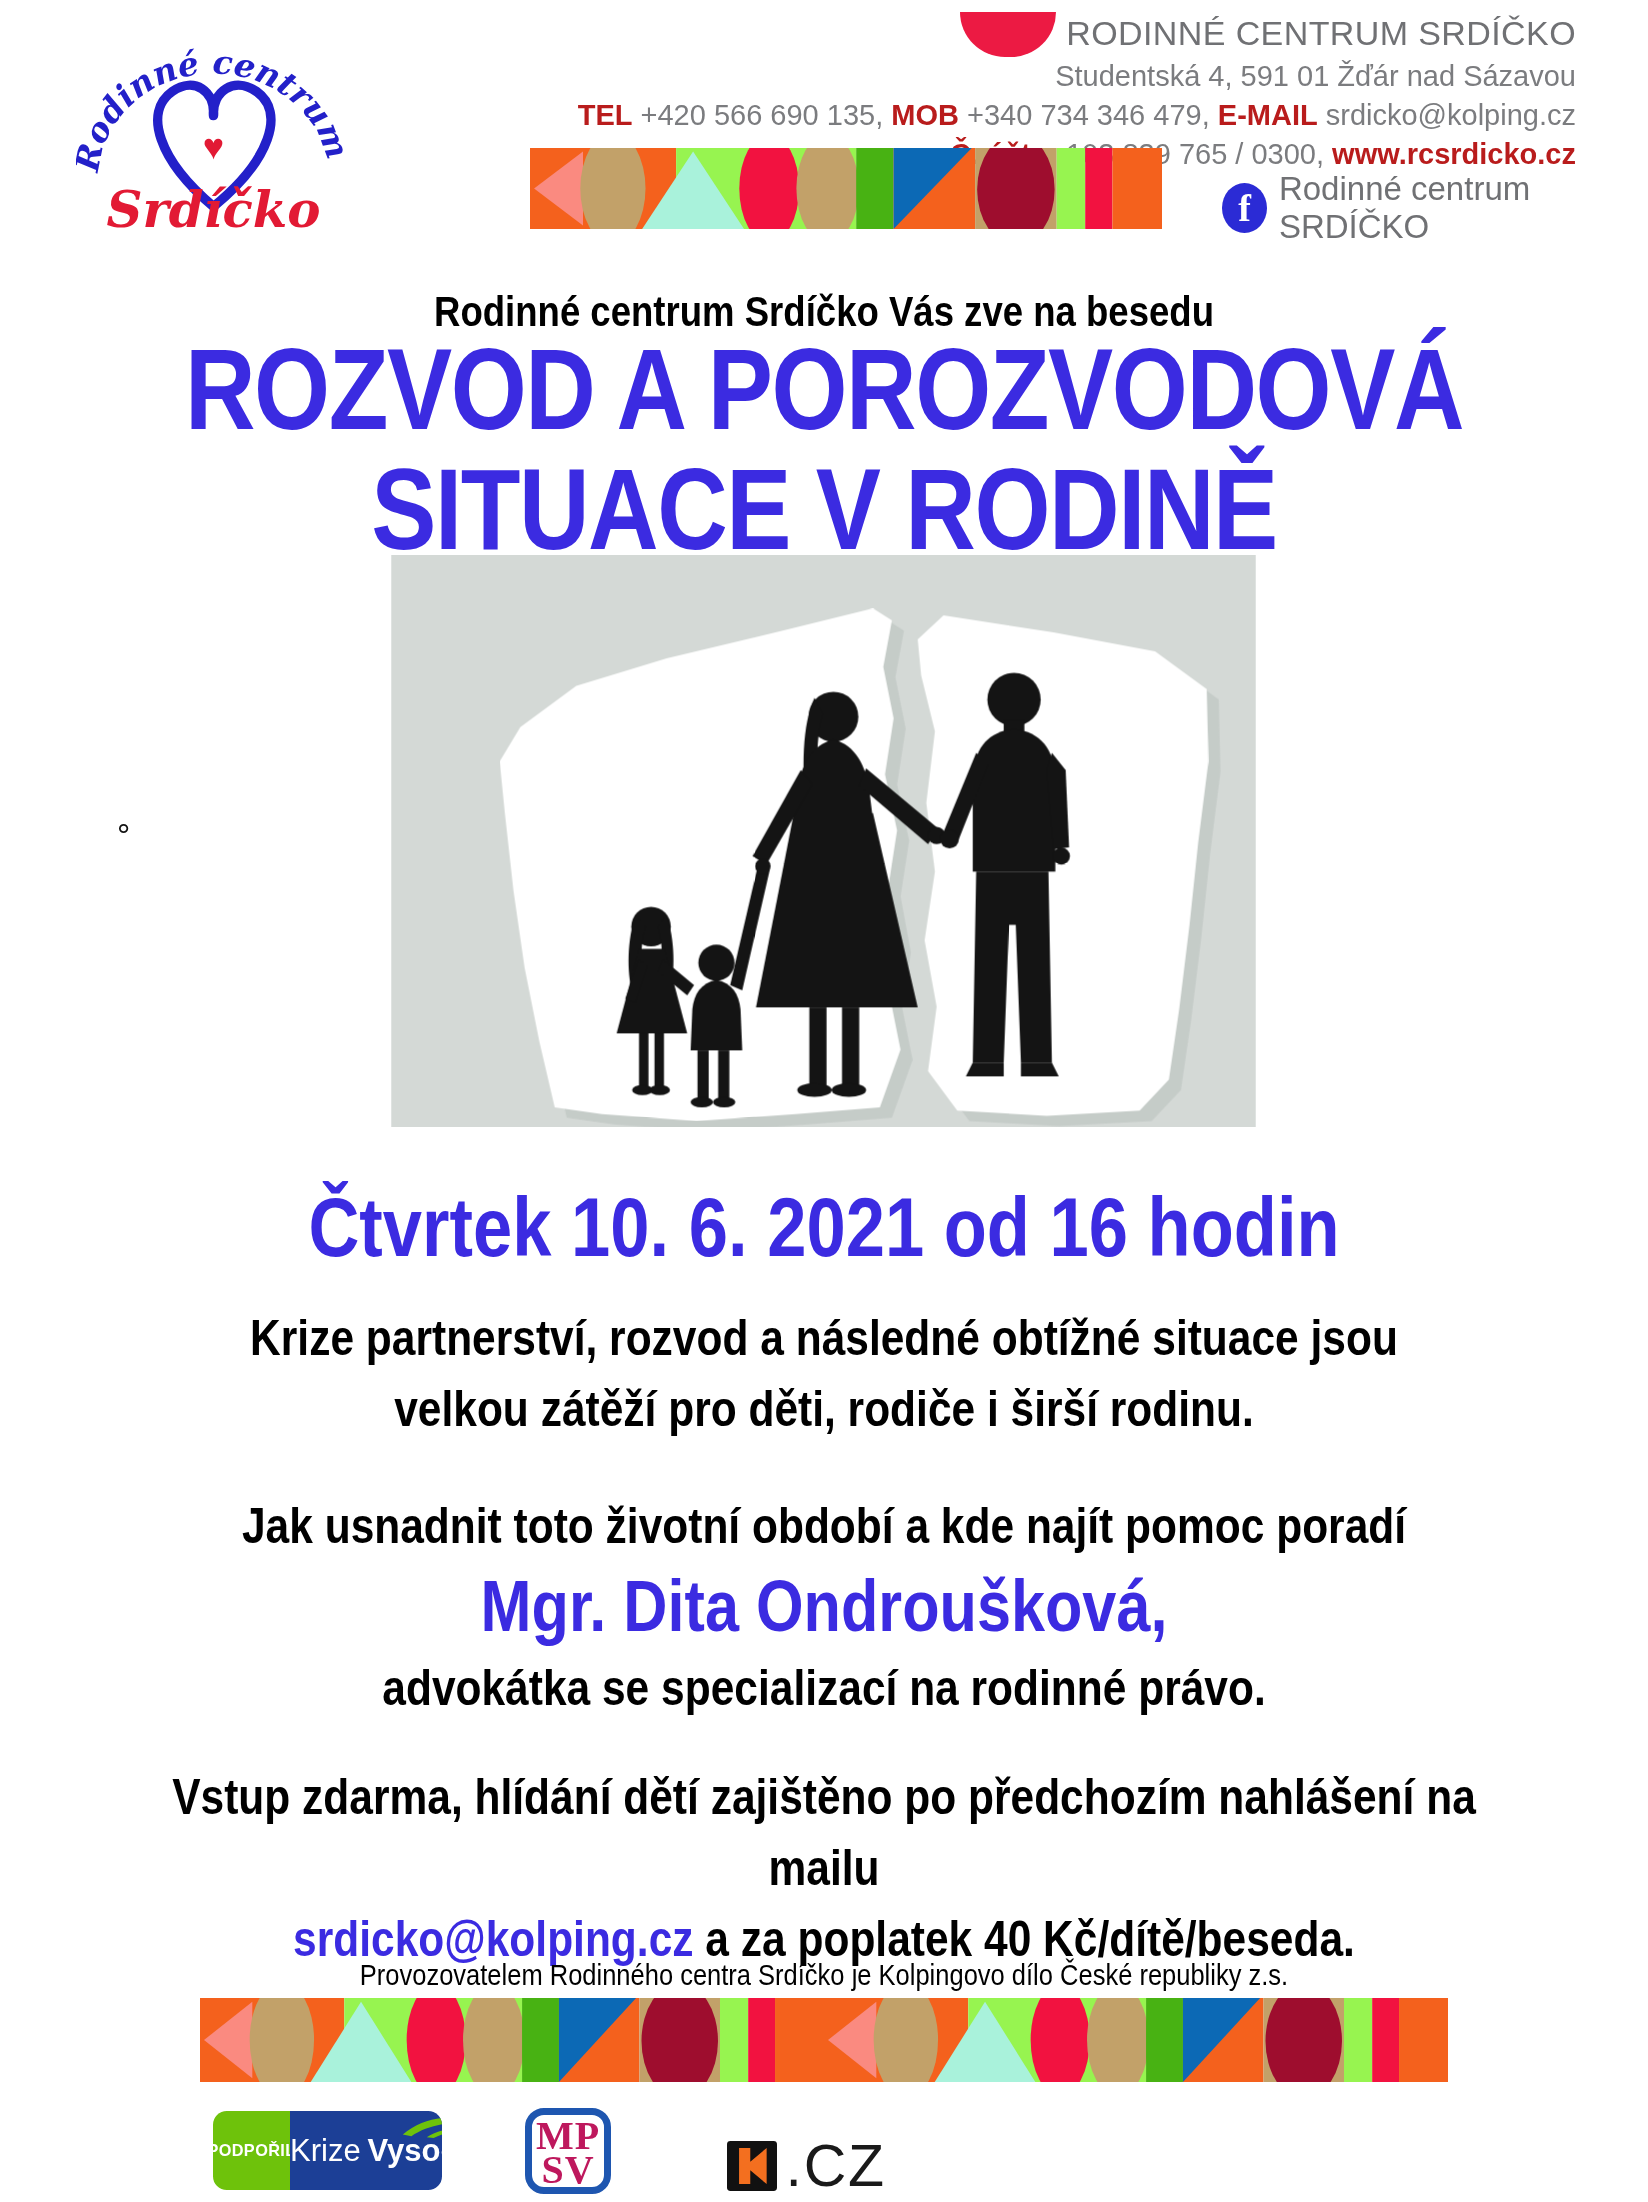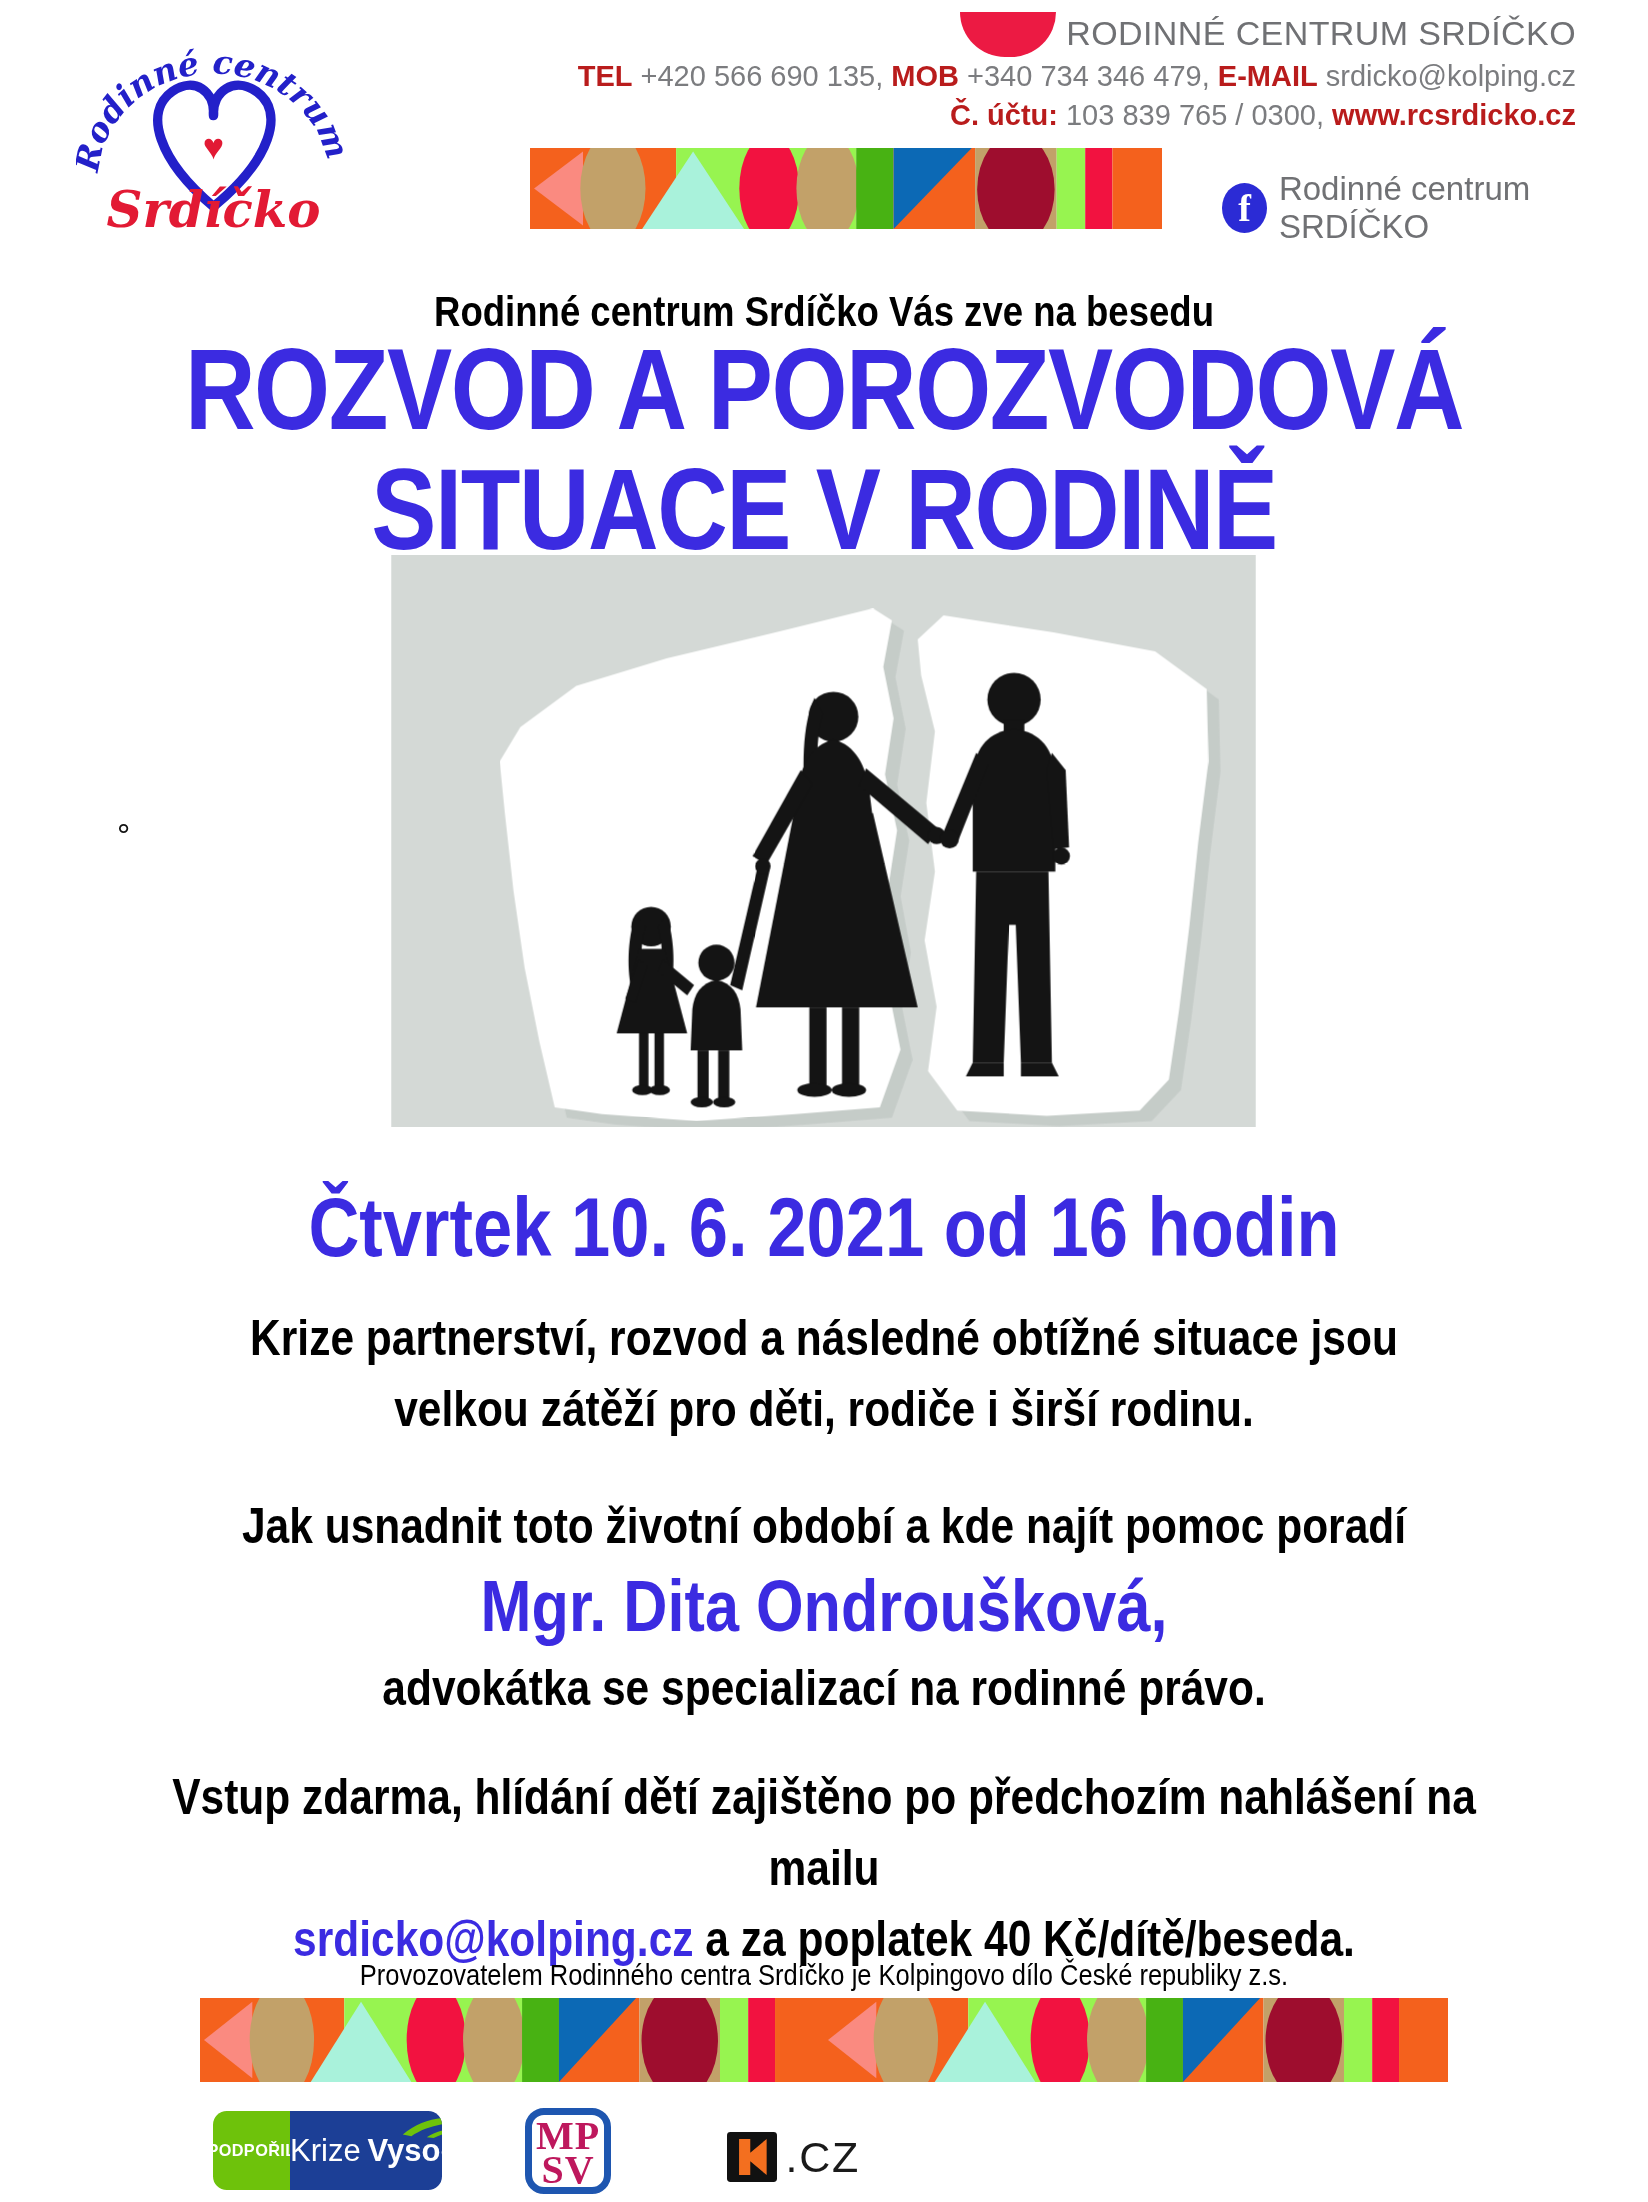--- a/index.html
+++ b/index.html
@@ -60,21 +60,21 @@
   .vys-swoosh { position:absolute; top:3.4px; right:22.4px; }
 
   .logo-mpsv { position:absolute; left:525px; top:2108px; width:86px; height:86px; box-sizing:border-box;
                border:7.7px solid #1e56b0; border-radius:19px; display:flex; flex-direction:column;
                align-items:center; justify-content:flex-end;
                font-family:"Liberation Serif", serif; font-weight:bold; color:#be185d;
                font-size:40px; line-height:34px; letter-spacing:0.9px; }
 
   .logo-kolping { position:absolute; left:727px; top:2132px; display:flex; align-items:center; gap:8.6px; }
   .kolping-text { font-size:59px; font-weight:bold; color:#f36f1f; letter-spacing:-0.9px; }
-  .kolping-tld { font-size:43px; font-weight:normal; color:#1a1a1a; letter-spacing:1.7px; }
+  .kolping-tld { font-size:59px; font-weight:normal; color:#1a1a1a; letter-spacing:1.7px; }
 
   .logo-zdar { position:absolute; left:1409px; top:2110px; width:229px; height:86px; box-sizing:border-box;
                border:0.9px solid #8a8f8f; border-radius:12px; overflow:hidden; display:flex; background:#fff; }
   .zdar-left { width:71px; display:flex; flex-direction:column; align-items:center; justify-content:flex-end;
                padding-bottom:4.3px; gap:1.7px; }
   .zdar-caption { font-size:6px; font-weight:bold; color:#111; white-space:nowrap; }
   .zdar-right { flex:1; background:linear-gradient(155deg, #1e3c63 15%, #25604d 90%);
                 display:flex; flex-direction:column; align-items:center; justify-content:center; gap:6px; color:#fff; }
   .zdar-support { font-size:23px; font-weight:bold; letter-spacing:2.6px; }
   .zdar-city { font-size:15.5px; font-weight:bold; letter-spacing:1.7px; }
@@ -95,20 +95,21 @@
     <path d="M 160 238 C 96 184 78 128 112 104 C 138 86 162 104 160 132 C 158 104 184 86 210 104 C 244 128 226 184 160 238 Z" fill="none" stroke-width="11" stroke-linejoin="round" stroke-linecap="round" stroke="#2320C9"></path>
     <text x="160" y="182" text-anchor="middle" font-size="42" fill="#E21A34">♥</text>
     <text x="160" y="262" text-anchor="middle" font-family="DejaVu Serif, serif" font-style="italic" font-weight="bold" font-size="58" fill="#E21A34">Srdíčko</text>
   </svg>
 
   <div class="hdr">
     <div class="hdr-row1">
       <div class="ribbon" style="background: rgb(236, 26, 67);"></div>
       <div class="org-name">RODINNÉ CENTRUM SRDÍČKO</div>
     </div>
+    <div class="hdr-line">Studentská 4, 591 01 Žďár nad Sázavou</div>
     <div class="hdr-line"><span class="hb">TEL</span><span> +420 566 690 135, </span><span class="hb">MOB</span><span> +340 734 346 479, </span><span class="hb">E-MAIL</span><span> srdicko@kolping.cz</span></div>
     <div class="hdr-line"><span class="hb">Č. účtu:</span><span> 103 839 765 / 0300, </span><span class="hb">www.rcsrdicko.cz</span></div>
   </div>
 
   <svg class="strip-top" viewBox="0 0 930 90" preserveAspectRatio="none">
     <g id="strip-unit">
       <rect x="0" y="0" width="215" height="90" fill="#F4611D"></rect>
       <polygon points="78,4 78,86 6,45" fill="#FA8A80"></polygon>
       <ellipse cx="122" cy="45" rx="48" ry="62" fill="#C2A169"></ellipse>
       <rect x="215" y="0" width="265" height="90" fill="#97F450"></rect>

